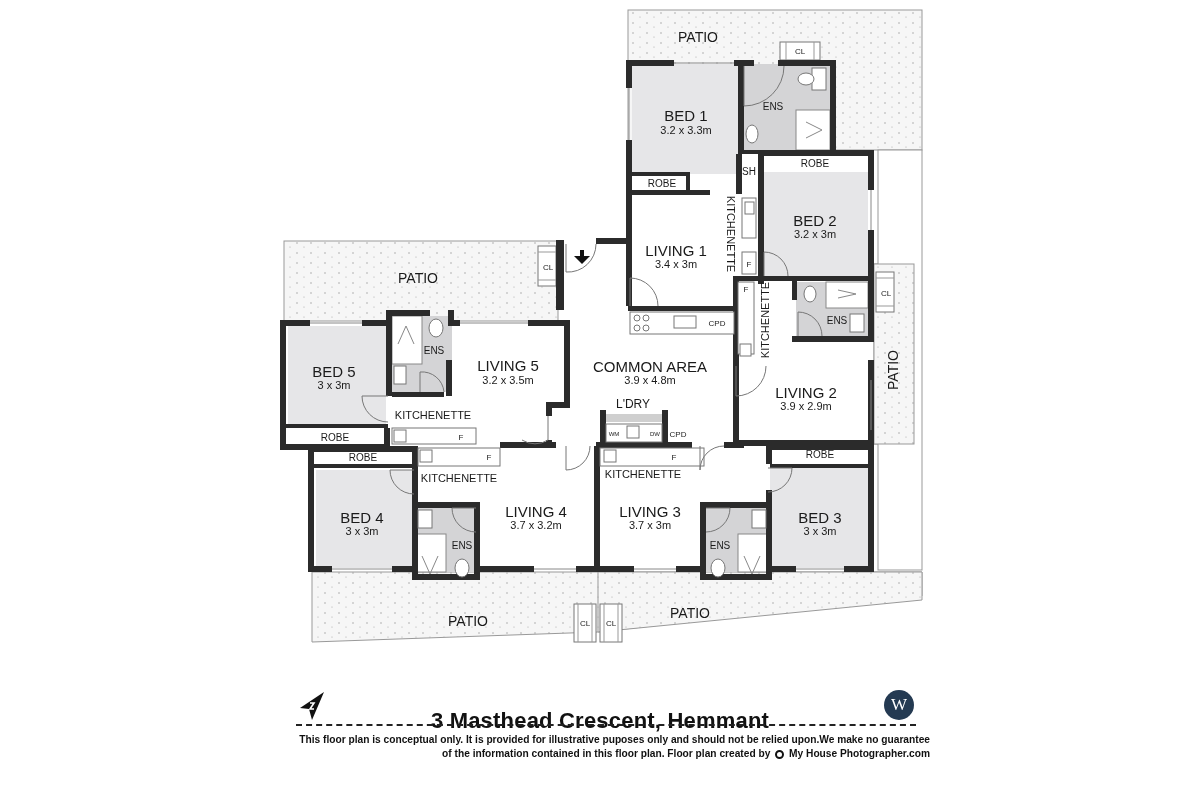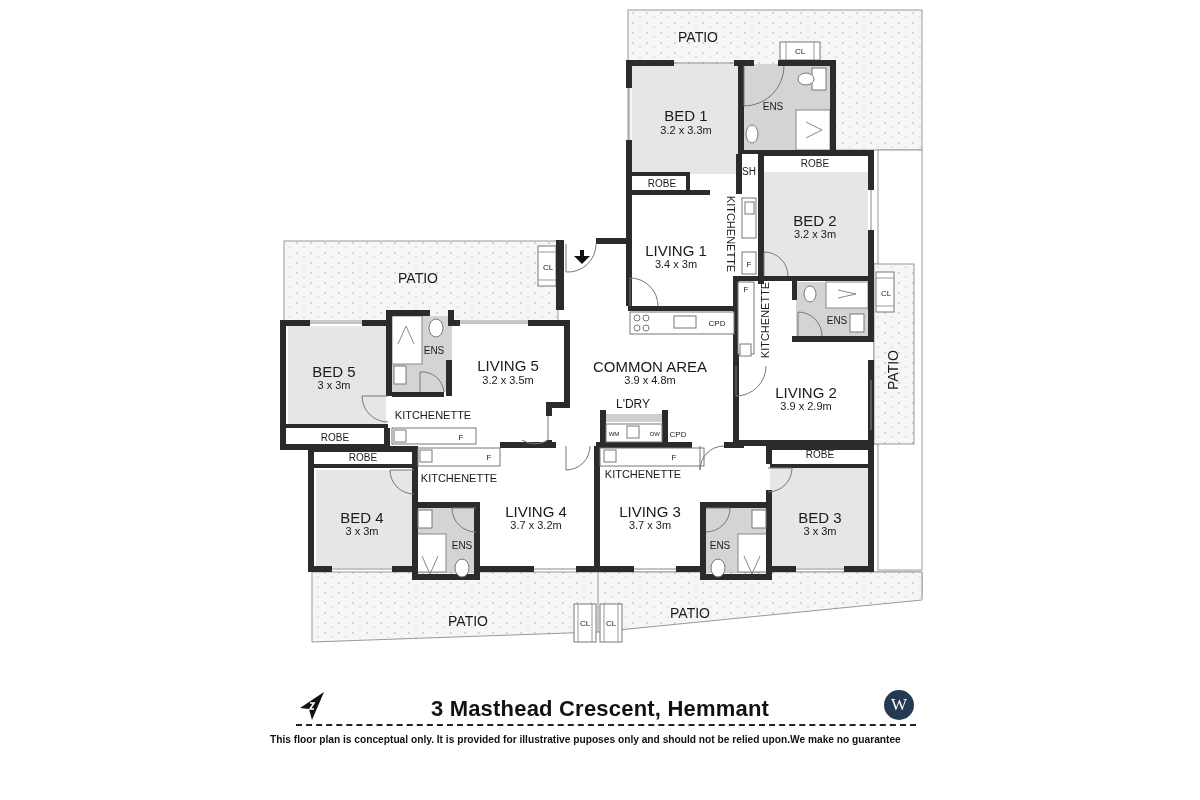--- a/index.html
+++ b/index.html
@@ -9,25 +9,25 @@
   .room-dim { font-family: "Liberation Sans", sans-serif; font-size: 11px; fill: #1a1a1a; text-anchor: middle; }
   .small-label { font-family: "Liberation Sans", sans-serif; font-size: 10px; fill: #1a1a1a; text-anchor: middle; }
   .tiny-label { font-family: "Liberation Sans", sans-serif; font-size: 8px; fill: #1a1a1a; text-anchor: middle; }
   .patio-label { font-family: "Liberation Sans", sans-serif; font-size: 14px; fill: #1a1a1a; text-anchor: middle; }
   .wall { fill: #2b2b2b; }
   .thin { stroke: #888; stroke-width: 1; fill: none; }
   .fixture { stroke: #777; stroke-width: 1; fill: #fff; }
   .door-arc { stroke: #777; stroke-width: 1; fill: none; }
 
   #footer { position: absolute; left: 0; top: 680px; width: 1200px; height: 120px; }
-  #title { position: absolute; left: 0; width: 1200px; top: 16px; text-align: center; font-family: "Liberation Sans", sans-serif; font-weight: bold; font-size: 22px; color: #111; letter-spacing: 0.2px; }
+  #title { position: absolute; left: 0; width: 1200px; top: 28px; text-align: center; font-family: "Liberation Sans", sans-serif; font-weight: bold; font-size: 22px; color: #111; letter-spacing: 0.2px; }
   #north { position: absolute; left: 296px; top: 10px; width: 32px; height: 32px; }
   #brand { position: absolute; left: 884px; top: 10px; width: 30px; height: 30px; border-radius: 50%; background: #243a52; color: #fff; font-family: "Liberation Serif", serif; font-size: 17px; text-align: center; line-height: 30px; }
   #divider { position: absolute; left: 296px; top: 44px; width: 620px; height: 0; border-top: 2px dashed #222; }
-  #disclaimer { position: absolute; left: 270px; width: 660px; top: 53px; text-align: left; font-family: "Liberation Sans", sans-serif; font-size: 10.2px; line-height: 14px; color: #111; font-weight: bold; }
+  #disclaimer { position: absolute; left: 270px; width: 660px; top: 53px; text-align: right; font-family: "Liberation Sans", sans-serif; font-size: 10.2px; line-height: 14px; color: #111; font-weight: bold; }
   #disclaimer .logo-dot { display: inline-block; width: 9px; height: 9px; border: 2px solid #111; border-radius: 50%; vertical-align: -2px; margin: 0 2px; box-sizing: border-box; }
 </style>
 </head>
 <body>
 
 <svg id="plan" viewBox="0 0 1200 680" xmlns="http://www.w3.org/2000/svg">
   <defs>
     <pattern id="dots" width="14" height="10" patternUnits="userSpaceOnUse">
       <rect width="14" height="10" fill="#f6f6f6"></rect>
       <circle cx="3" cy="3" r="0.7" fill="#9a9a9a"></circle>
@@ -339,14 +339,19 @@
 <div id="footer">
   <svg id="north" viewBox="0 0 32 32">
     <path d="M28 2 L4 18 L13 19 L16 30 Z" fill="#111"></path>
     <path d="M14 13 L18 13 L14 19 L18 19" stroke="#fff" stroke-width="1.6" fill="none"></path>
   </svg>
   <div id="title">3 Masthead Crescent, Hemmant</div>
   <div id="brand">W</div>
   <div id="divider"></div>
   <div id="disclaimer">
     <div>This floor plan is conceptual only. It is provided for illustrative puposes only and should not be relied upon.We make no guarantee</div>
+    <div>
+      <span>of the information contained in this floor plan. Floor plan created by</span>
+      <span class="logo-dot"></span>
+      <span>My House Photographer.com</span>
+    </div>
   </div>
 </div>
 
 </body></html>

